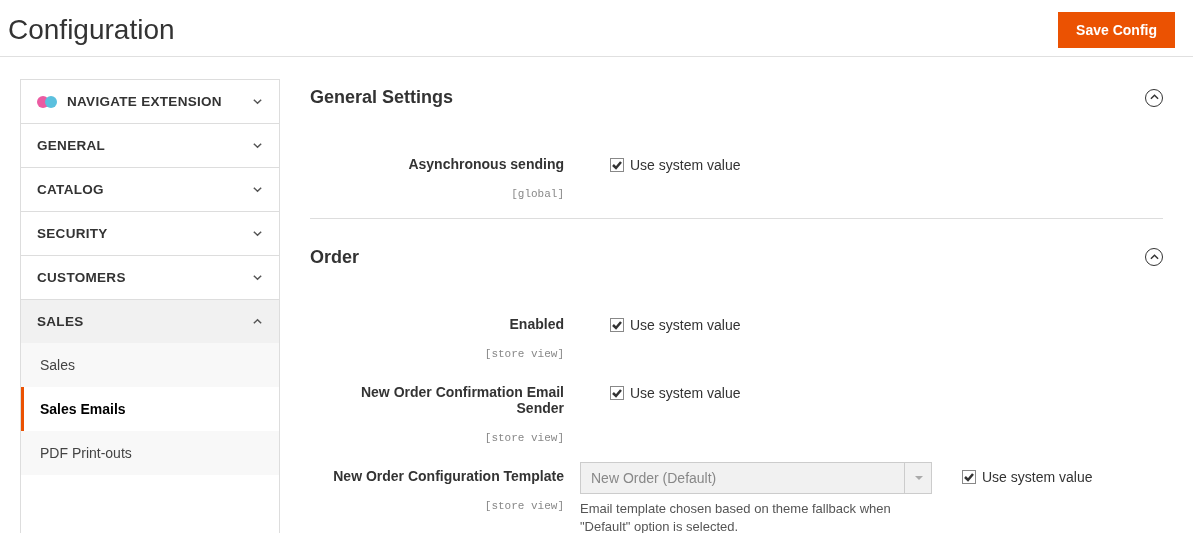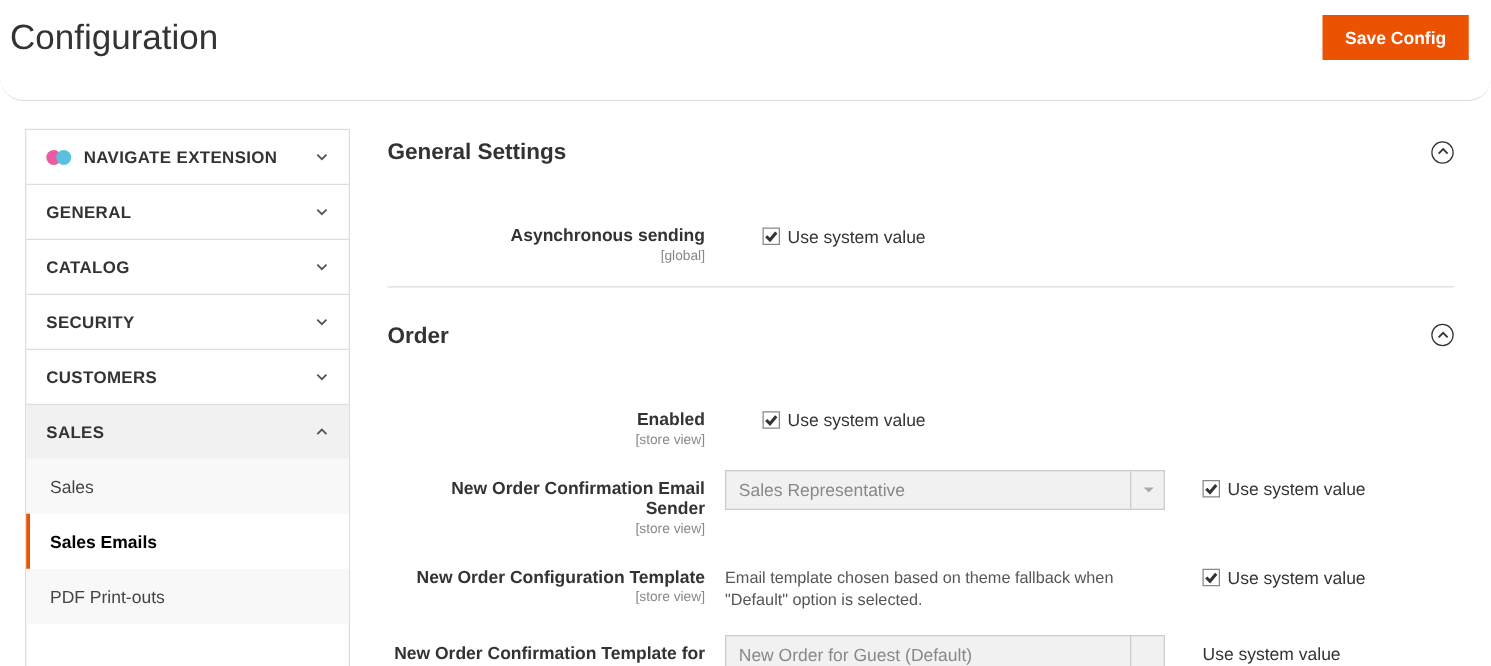--- a/index.html
+++ b/index.html
@@ -10,23 +10,22 @@
     body {
       font-family: -apple-system, BlinkMacSystemFont, "Segoe UI", Helvetica, Arial, sans-serif;
       color: #333;
       background: #fff;
       font-size: 14px;
     }
     .header {
       display: flex;
       justify-content: space-between;
       align-items: center;
-      padding: 12px 18px 32px 8px;
+      padding: 12px 18px 8px 8px;
       border-bottom: 1px solid #e0e0e0;
-      border-radius: 19px;
     }
     .page-title {
       font-size: 28px;
       font-weight: 400;
       color: #333;
     }
     .btn-primary {
       background: #eb5202;
       color: #fff;
       border: none;
@@ -178,21 +177,22 @@
     .field-label {
       font-size: 14px;
       color: #333;
       font-weight: 600;
       line-height: 1.2;
     }
     .field-scope {
       font-size: 11px;
       color: #888;
       display: block;
-      margin-top: 2px;
+      margin-top: 15px;
+      font-family: Liberation Mono, monospace;
     }
     .field-control-col {
       width: 352px;
       flex: 0 0 352px;
     }
     .select-wrap {
       position: relative;
       width: 100%;
     }
     .select {
@@ -400,46 +400,44 @@
           </span>
           <span class="checkbox-label">Use system value</span>
         </div>
       </div>
 
       <div class="field-row">
         <div class="field-label-col">
           <span class="field-label">New Order Confirmation Email Sender</span>
           <span class="field-scope">[store view]</span>
         </div>
-        <div class="field-control-col">
-          <div class="select-wrap">
-            <input class="select" disabled="" value="Sales Representative" style="">
-            <span class="select-arrow">
-              <svg viewBox="0 0 8 8">
-                  <polygon points="0,2 8,2 4,6"></polygon>
-                </svg>
-            </span>
-          </div>
-        </div>
         <div class="field-checkbox-col">
           <span class="checkbox checked">
             <svg viewBox="0 0 10 10">
                 <polyline points="1,5 4,8 9,2"></polyline>
               </svg>
           </span>
           <span class="checkbox-label">Use system value</span>
         </div>
       </div>
 
       <div class="field-row">
         <div class="field-label-col">
           <span class="field-label">New Order Configuration Template</span>
           <span class="field-scope">[store view]</span>
         </div>
         <div class="field-control-col">
+          <div class="select-wrap">
+            <input class="select" disabled="" value="New Order (Default)" style="">
+            <span class="select-arrow">
+              <svg viewBox="0 0 8 8">
+                  <polygon points="0,2 8,2 4,6"></polygon>
+                </svg>
+            </span>
+          </div>
           <div class="field-hint">Email template chosen based on theme fallback when "Default" option is selected.</div>
         </div>
         <div class="field-checkbox-col">
           <span class="checkbox checked">
             <svg viewBox="0 0 10 10">
                 <polyline points="1,5 4,8 9,2"></polyline>
               </svg>
           </span>
           <span class="checkbox-label">Use system value</span>
         </div>

